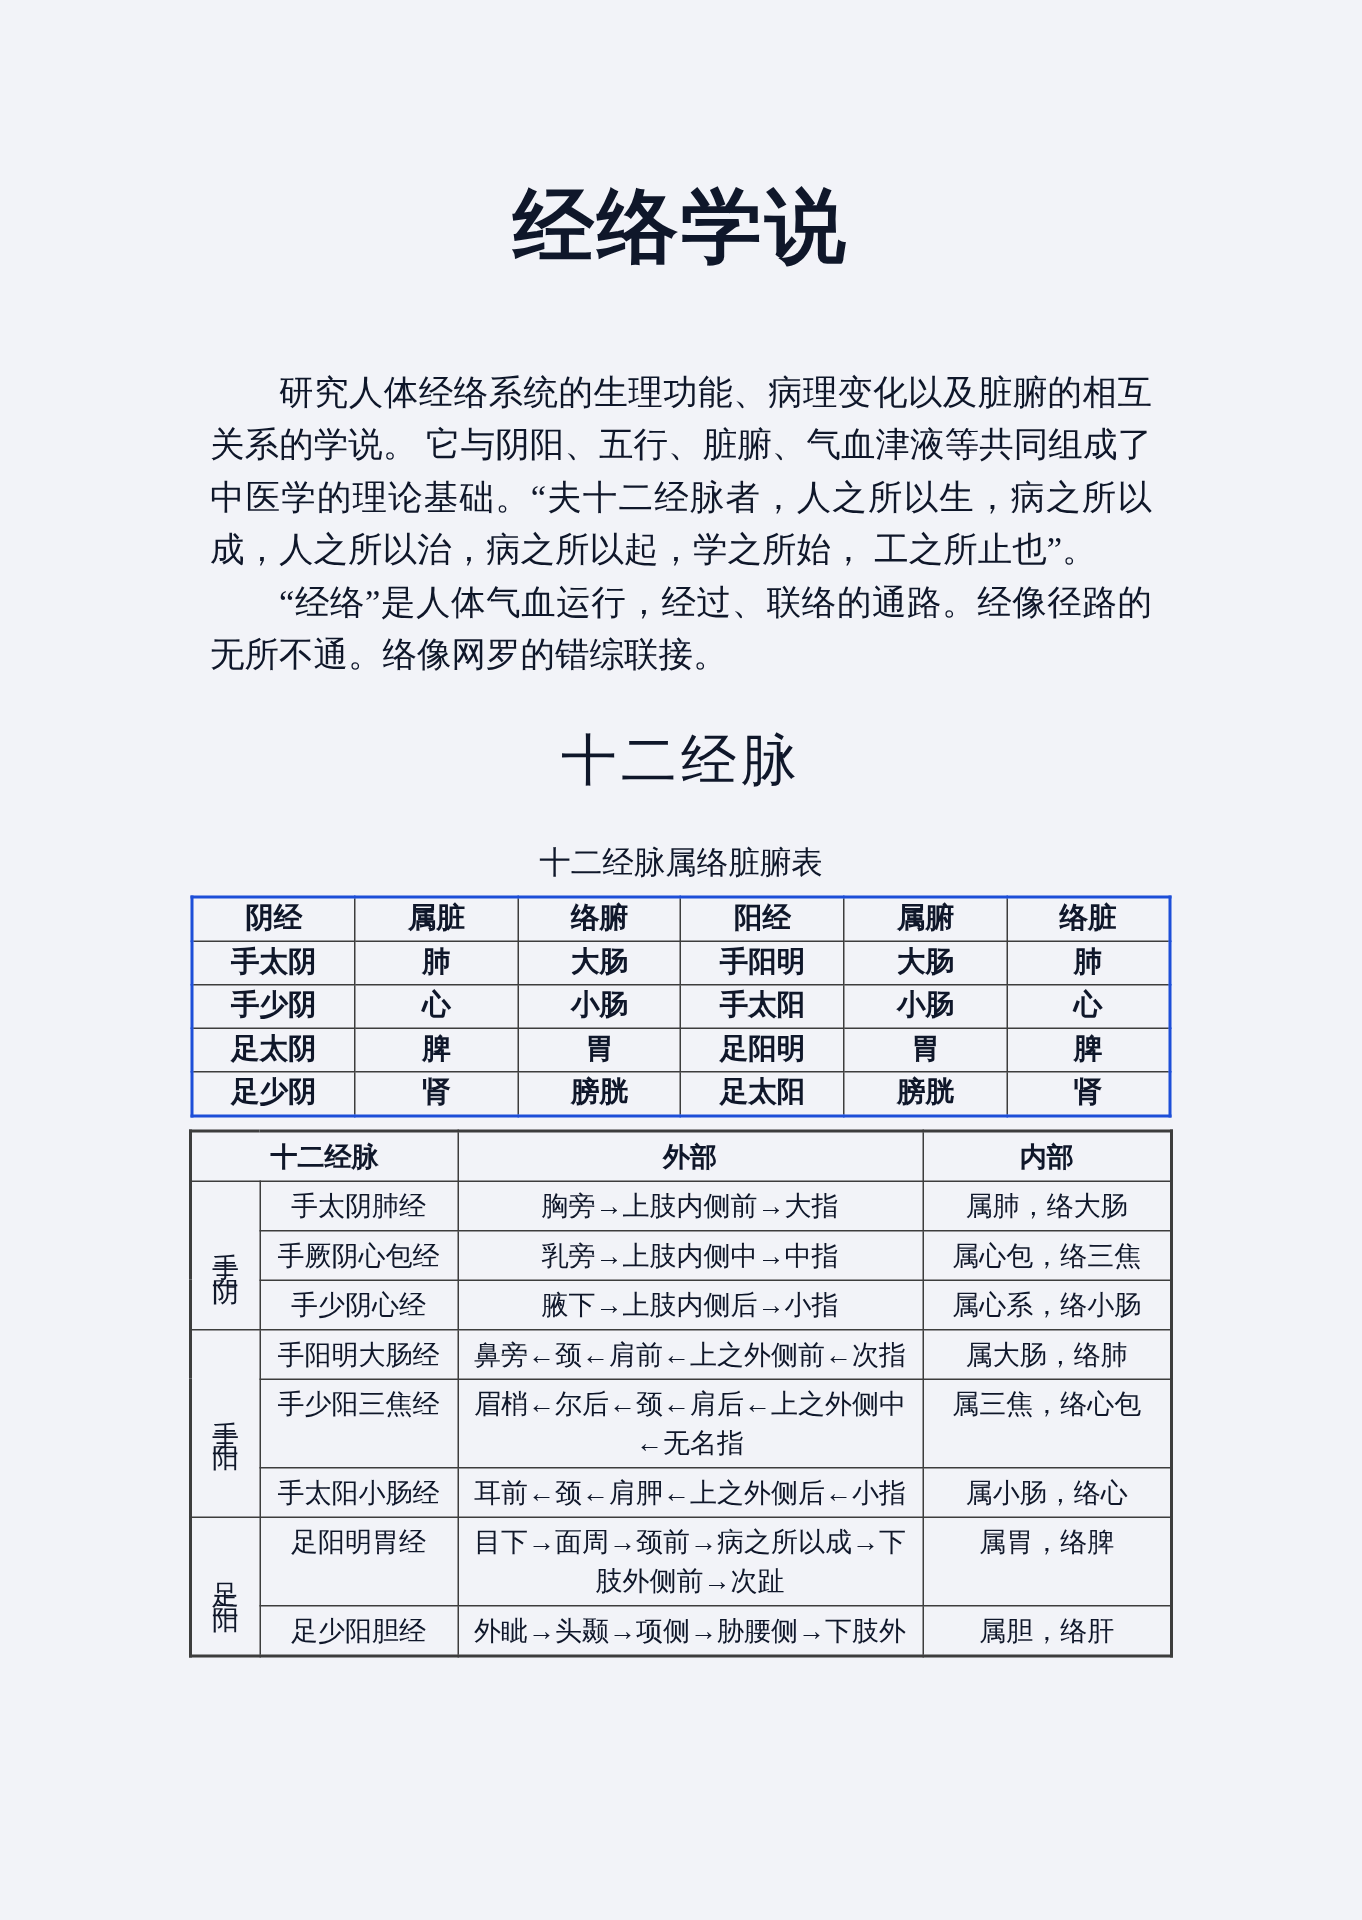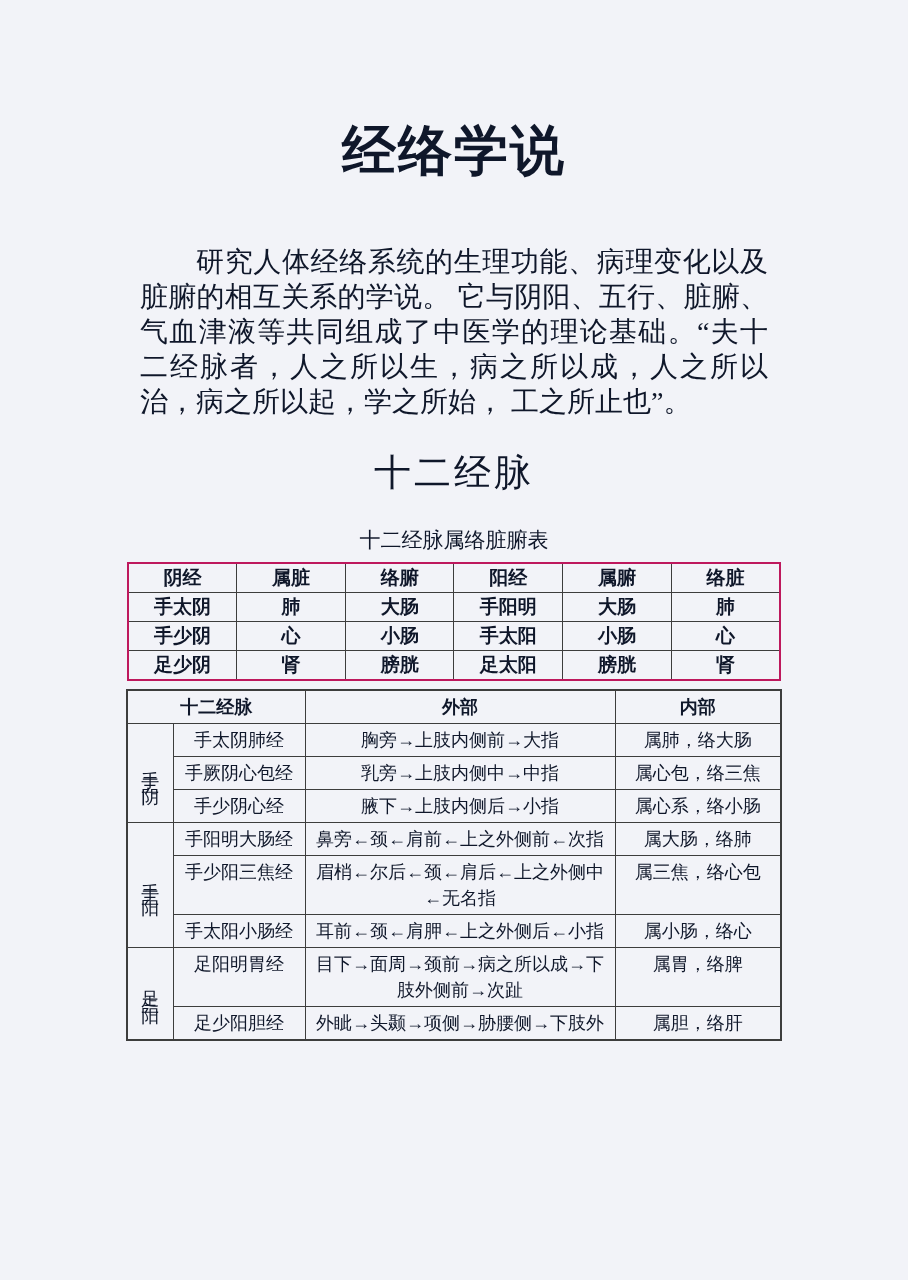--- a/index.html
+++ b/index.html
@@ -17,21 +17,21 @@
   .doc-title {
     padding-top: 100px;
     text-align: center;
     font-size: 54px;
     font-weight: bold;
     letter-spacing: 2px;
     line-height: 1.3;
   }
   .body-text {
     margin: 58px 140px 0 140px;
-    font-size: 28px;
+    font-size: 23px;
     line-height: 35px;
     text-align: justify;
   }
   .body-text p { text-indent: 2em; }
   .section-heading {
     margin-top: 32px;
     text-align: center;
     font-size: 37px;
     font-weight: normal;
     letter-spacing: 3px;
@@ -44,21 +44,21 @@
     line-height: 1.3;
   }
   .caption-1 { margin-top: 31px; }
   .caption-2 { margin-top: 45px; }
   table {
     width: 654px;
     margin: 8px auto 0 auto;
     border-collapse: collapse;
     table-layout: fixed;
   }
-  .t1 { font-size: 19px; border: 2px solid #be185d; }
+  .t1 { font-size: 19px; border: 2px solid #1d4ed8; }
   .t1 th, .t1 td {
     border: 1px solid #3d3d3d;
     text-align: center;
     vertical-align: middle;
     padding: 2px 4px;
     height: 28px;
     line-height: 24px;
     font-weight: bold;
   }
   .t1 th { font-weight: bold; }
@@ -96,20 +96,21 @@
 </style>
 </head>
 <body>
 
 <div class="page">
 
   <h1 class="doc-title">经络学说</h1>
 
   <div class="body-text">
     <p>研究人体经络系统的生理功能、病理变化以及脏腑的相互关系的学说。 它与阴阳、五行、脏腑、气血津液等共同组成了中医学的理论基础。“夫十二经脉者，人之所以生，病之所以成，人之所以治，病之所以起，学之所始， 工之所止也”。</p>
+    <p>“经络”是人体气血运行，经过、联络的通路。经像径路的无所不通。络像网罗的错综联接。</p>
   </div>
 
   <h2 class="section-heading">十二经脉</h2>
 
   <div class="table-caption caption-1">十二经脉属络脏腑表</div>
 
   <table class="t1">
     <thead>
       <tr>
         <th>阴经</th>
@@ -129,20 +130,28 @@
         <td>大肠</td>
         <td>肺</td>
       </tr>
       <tr>
         <td>手少阴</td>
         <td>心</td>
         <td>小肠</td>
         <td>手太阳</td>
         <td>小肠</td>
         <td>心</td>
+      </tr>
+      <tr>
+        <td>足太阴</td>
+        <td>脾</td>
+        <td>胃</td>
+        <td>足阳明</td>
+        <td>胃</td>
+        <td>脾</td>
       </tr>
       <tr>
         <td>足少阴</td>
         <td>肾</td>
         <td>膀胱</td>
         <td>足太阳</td>
         <td>膀胱</td>
         <td>肾</td>
       </tr>
     </tbody>

